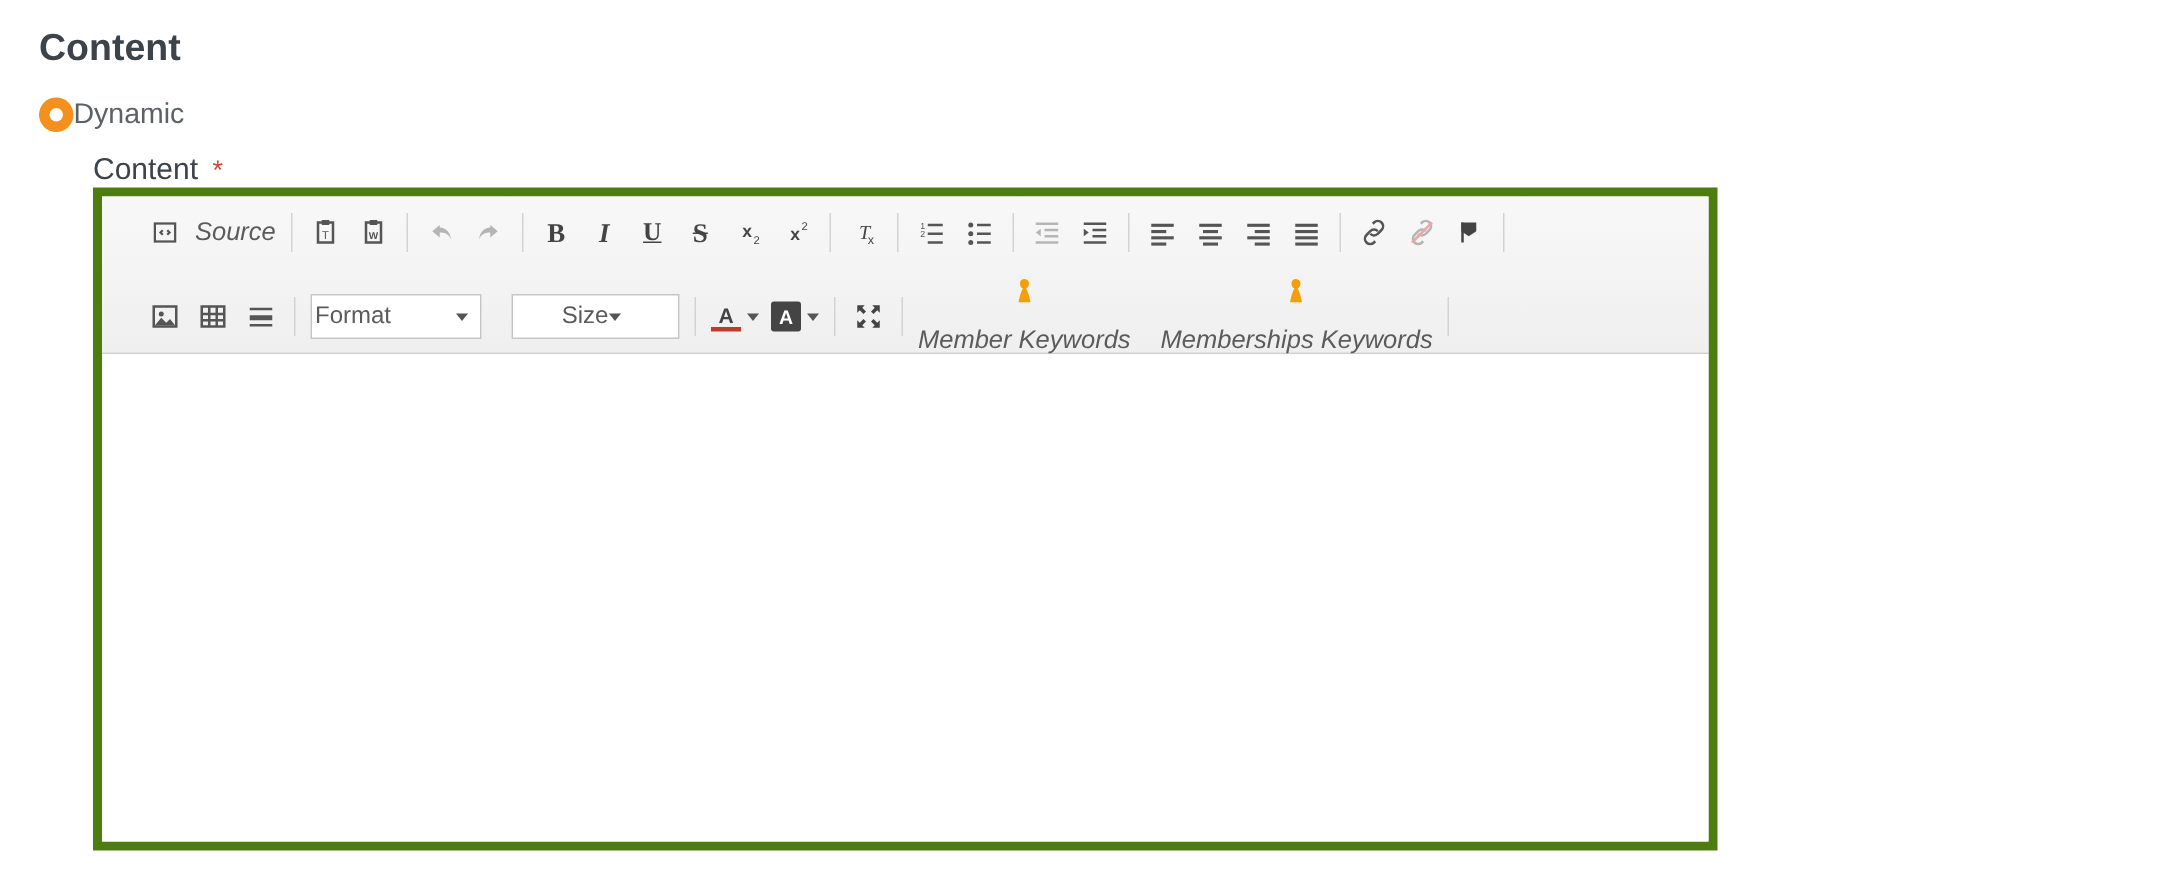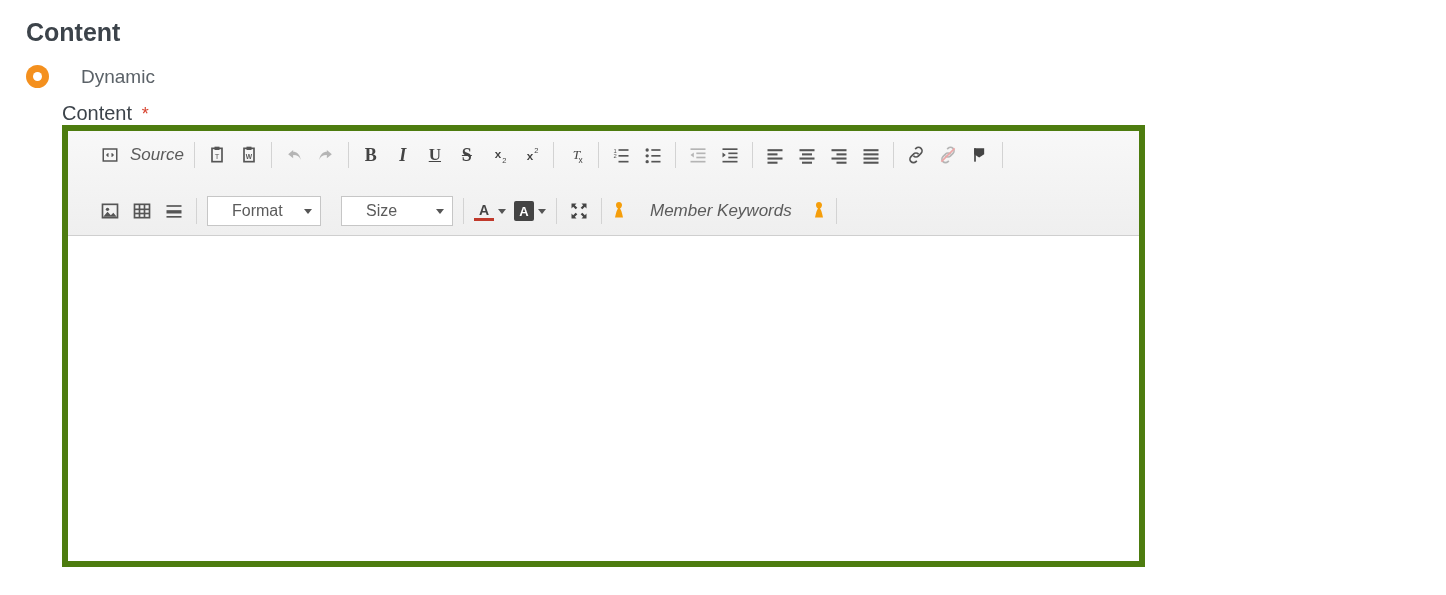--- a/index.html
+++ b/index.html
@@ -1,42 +1,42 @@
 <!DOCTYPE html>
 <html><head>
 <meta charset="utf-8">
 <style>
   * { box-sizing: border-box; }
   html,body { margin:0; padding:0; font-family: "Segoe UI", Arial, sans-serif; background:#fff; color:#3a3f44; }
   .page { padding:18px 26px; width:1446px; }
   h2.section-heading { font-size:25px; font-weight:700; color:#3c434a; margin:0 0 18px 0; }
-  .radio-row { display:flex; align-items:center; gap:32px; margin-bottom:14px; }
+  .radio-row { display:flex; align-items:center; gap:0; margin-bottom:14px; }
   .radio-outer { width:23px; height:23px; border-radius:50%; background:#f4901e; display:flex; align-items:center; justify-content:center; }
   .radio-inner { width:9px; height:9px; border-radius:50%; background:#fff; }
   .radio-label { font-size:19px; color:#5b6268; }
   .content-block { margin-left:36px; }
   .field-label { font-size:20px; color:#3c434a; }
   .field-label .req { color:#d7432f; margin-left:4px; font-size:18px; }
   .editor-wrap { width:1083px; border:6px solid #4d7c0f; background:#fff; }
   .toolbar { background:linear-gradient(#f8f8f8,#efefef); border-bottom:1px solid #cfcfcf; padding:6px 10px 6px 20px; display:flex; flex-wrap:wrap; row-gap:10px; align-items:center; }
   .tb-group { display:flex; align-items:center; gap:8px; padding:0 10px; height:36px; }
   .tb-sep { width:1px; height:26px; background:#d3d3d3; }
   .ico { display:inline-flex; align-items:center; justify-content:center; width:24px; height:24px; cursor:pointer; }
   .ico svg { width:20px; height:20px; }
   .ico.tight svg { width:18px; height:18px; }
   .txtbtn { font-style:italic; color:#5b5b5b; font-size:17px; cursor:pointer; }
-  .dd { display:flex; align-items:center; justify-content:space-between; background:#fff; border:1px solid #c6c6c6; height:30px; padding:0 8px 0 24px; cursor:pointer; color:#5b5b5b; font-size:16px; }
+  .dd { display:flex; align-items:center; justify-content:space-between; background:#fff; border:1px solid #c6c6c6; height:30px; padding:0 8px 0 2px; cursor:pointer; color:#5b5b5b; font-size:16px; }
   .dd.fmt { width:114px; }
-  .dd.sz { width:112px; }
+  .dd.sz { width:112px;justify-content:center; }
   .caret { width:0; height:0; border-left:4px solid transparent; border-right:4px solid transparent; border-top:5px solid #555; }
   .color-btn { display:flex; align-items:center; gap:4px; cursor:pointer; }
   .color-a { width:20px; height:20px; display:flex; align-items:center; justify-content:center; border-bottom:3px solid #c0392b; font-weight:700; color:#444; font-size:14px;}
   .color-bg { width:20px; height:20px; background:#444; color:#fff; font-weight:700; font-size:13px; display:flex; align-items:center; justify-content:center; border-radius:2px;}
   .editor-area { height:325px; background:#fff; outline:none; padding:10px; }
-  .kw-btn { display:flex; align-items:center; gap:24px; cursor:pointer; }
+  .kw-btn { display:flex; align-items:center; gap:12px; cursor:pointer;flex-direction:column; }
   .pawn { width:14px; height:20px; }
   .pawn svg { width:14px; height:20px; }
   .dim { opacity:.4; cursor:default; }
   .bold-g { font-weight:800; color:#444; font-size:18px; font-family:Georgia,serif;}
   .ital-g { font-style:italic; font-weight:700; color:#444; font-size:18px; font-family:Georgia,serif;}
 </style>
 </head>
 <body>
 
 <div class="page">
@@ -317,20 +317,21 @@
           </span>
         </div>
 
         <div class="tb-group">
           <span class="kw-btn">
             <span class="pawn">
               <svg viewBox="0 0 14 20">
                   <path d="M7 1c2 0 3 1.5 3 3s-1 3-2 3.5c1 1 2 4 3 9H3c1-5 2-8 3-9C5 7 4 6 4 4s1-3 3-3z" fill="#f59e0b"></path>
                 </svg>
             </span>
+            <span class="txtbtn">Memberships Keywords</span>
           </span>
         </div>
         <div class="tb-sep"></div>
 
       </div>
 
       <div class="editor-area" contenteditable="true" style=""></div>
     </div>
   </div>
 </div>

